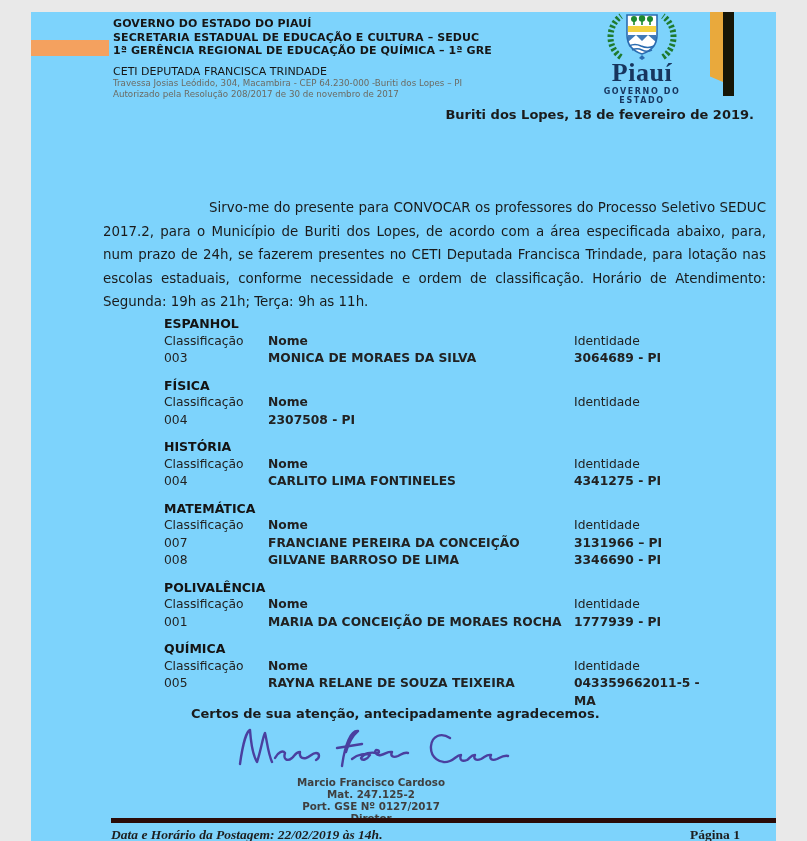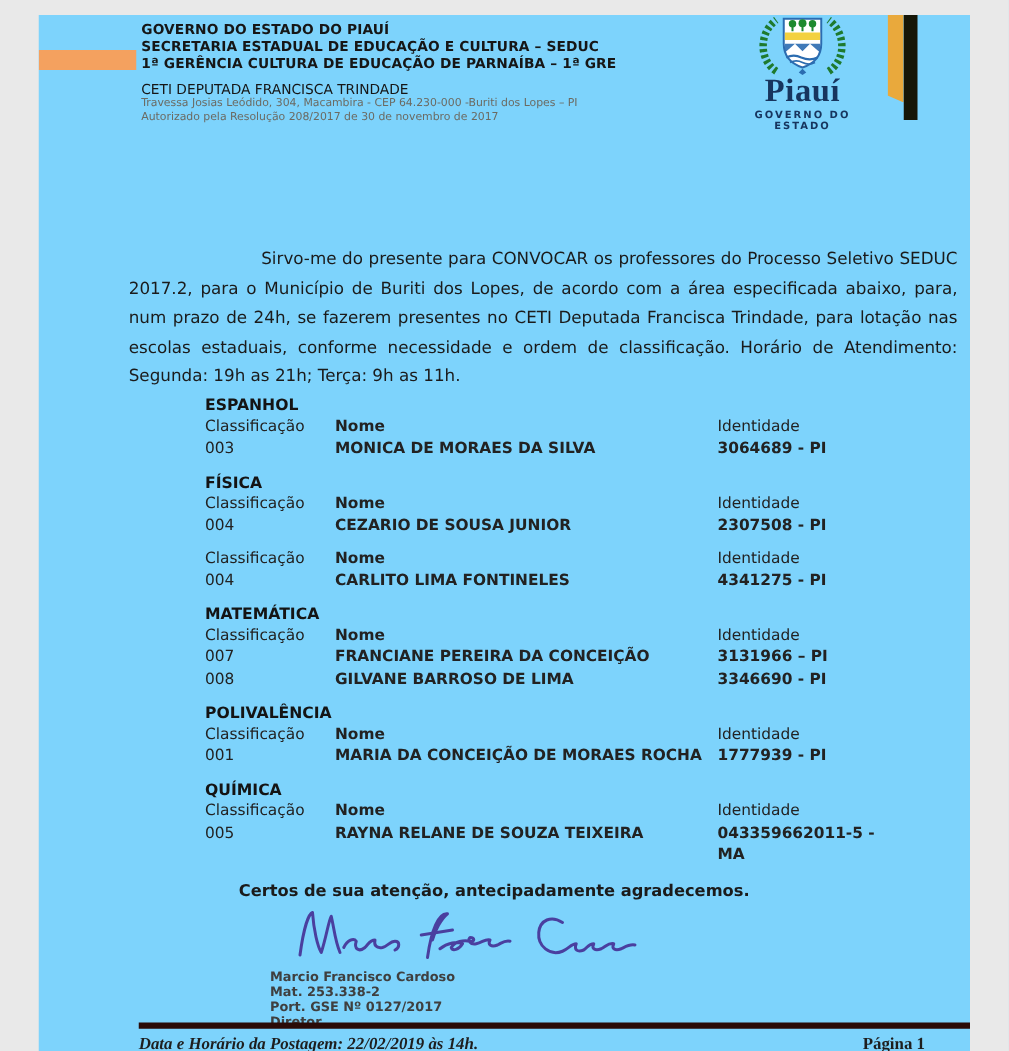--- a/index.html
+++ b/index.html
@@ -38,41 +38,41 @@
   .subject-section { margin-bottom:9px; }
   .subject { font-size:12.5px; font-weight:bold; line-height:17.5px; color:#141414; }
   .trow { display:flex; font-size:12.3px; line-height:17.5px; color:#222; }
   .trow .c1 { width:104px; flex:0 0 104px; }
   .trow .c2 { width:306px; flex:0 0 306px; font-weight:bold; }
   .trow.thead .c2 { font-weight:bold; }
   .trow .c3 { flex:1; }
   .trow:not(.thead) .c3 { font-weight:bold; }
   
   .closing { position:absolute; top:694px; left:160px; font-size:13px; font-weight:bold; color:#1b1b1b; }
-  .sig-block { position:absolute; top:710px; left:185px; width:310px; }
+  .sig-block { position:absolute; top:710px; left:185px; width:310px; text-align:center; }
   .sig-script { display:block; margin:0 auto; }
   .sig-lines { font-size:10.3px; font-weight:bold; line-height:12px; color:#3f3f3f; margin-top:2px; }
   
   .footer-rule { position:absolute; top:806px; left:80px; width:712px; height:5px; background:#2a0b08; }
   .footer-left { position:absolute; top:815px; left:80px;
     font-family:"Liberation Serif", serif; font-style:italic; font-weight:bold; font-size:13.5px; color:#1e1e1e; }
   .footer-right { position:absolute; top:815px; right:36px;
     font-family:"Liberation Serif", serif; font-weight:bold; font-size:13.5px; color:#1e1e1e; }
 </style>
 </head>
 <body>
 
 <div class="page">
 
   <div class="accent-bar"></div>
 
   <div class="header-text">
     <div class="org-line">GOVERNO DO ESTADO DO PIAUÍ</div>
     <div class="org-line">SECRETARIA ESTADUAL DE EDUCAÇÃO E CULTURA – SEDUC</div>
-    <div class="org-line">1ª GERÊNCIA CULTURA DE EDUCAÇÃO DE PARNAÍBA – 1ª GRE</div>
+    <div class="org-line">1ª GERÊNCIA REGIONAL DE EDUCAÇÃO DE QUÍMICA – 1ª GRE</div>
     <div class="school-block">
       <div class="school-name">CETI DEPUTADA FRANCISCA TRINDADE</div>
       <div class="addr-line">Travessa Josias Leódido, 304, Macambira - CEP 64.230-000 -Buriti dos Lopes – PI</div>
       <div class="addr-line">Autorizado pela Resolução 208/2017 de 30 de novembro de 2017</div>
     </div>
   </div>
 
   <div class="logo">
     <svg class="coat" width="86" height="48" viewBox="0 0 86 48" aria-hidden="true">
 
@@ -98,20 +98,21 @@
 
       <path d="M43 43 l3 3 l-3 2 l-3 -2 z" fill="#2b6cb0"></path>
     </svg>
     <div class="wordmark">Piauí</div>
     <div class="gov">GOVERNO DO ESTADO</div>
   </div>
 
   <div class="ribbon-yellow"></div>
   <div class="ribbon-black"></div>
 
+  <div class="dateline">Buriti dos Lopes, 18 de fevereiro de 2019.</div>
   <p class="body-par">Sirvo-me do presente para CONVOCAR os professores do Processo Seletivo SEDUC 2017.2, para o Município de Buriti dos Lopes, de acordo com a área especificada abaixo, para, num prazo de 24h, se fazerem presentes no CETI Deputada Francisca Trindade, para lotação nas escolas estaduais, conforme necessidade e ordem de classificação. Horário de Atendimento: Segunda: 19h as 21h; Terça: 9h as 11h.</p>
 
   <div class="sections">
     <section class="subject-section">
       <h3 class="subject">ESPANHOL</h3>
       <div class="trow thead">
         <span class="c1">Classificação</span>
         <span class="c2">Nome</span>
         <span class="c3">Identidade</span>
       </div>
@@ -126,26 +127,26 @@
     <section class="subject-section">
       <h3 class="subject">FÍSICA</h3>
       <div class="trow thead">
         <span class="c1">Classificação</span>
         <span class="c2">Nome</span>
         <span class="c3">Identidade</span>
       </div>
 
     <div class="trow">
       <span class="c1">004</span>
-      <span class="c2">CEZARIO DE SOUSA JUNIOR</span>
       <span class="c3">2307508 - PI</span>
     </div>
   </section>
 
     <section class="subject-section">
+      <h3 class="subject">HISTÓRIA</h3>
       <div class="trow thead">
         <span class="c1">Classificação</span>
         <span class="c2">Nome</span>
         <span class="c3">Identidade</span>
       </div>
 
     <div class="trow">
       <span class="c1">004</span>
       <span class="c2">CARLITO LIMA FONTINELES</span>
       <span class="c3">4341275 - PI</span>
@@ -215,21 +216,21 @@
 
         <path d="M116 44 C119 22 125 8 132 9 C127 13 122 22 120 30"></path>
         <path d="M111 26 L136 22"></path>
         <path d="M126 37 C132 32 140 31 144 33 C141 38 136 39 135 36 C138 31 145 30 150 31 C154 32 154 28 150 28 C148 30 150 34 155 33 C160 32 162 29 166 30 C164 34 167 36 172 34 C176 32 178 30 182 31"></path>
 
         <path d="M224 16 C215 10 206 14 205 24 C204 35 214 43 224 39 C229 37 231 33 235 33 C233 38 236 40 241 38 C244 36 245 33 249 33 C247 37 250 39 255 37 C259 35 261 32 265 33 C263 37 266 39 271 37 C275 35 278 33 282 34"></path>
       </g>
     </svg>
     <div class="sig-lines">
       <div>Marcio Francisco Cardoso</div>
-      <div>Mat. 253.338-2</div>
+      <div>Mat. 247.125-2</div>
       <div>Port. GSE Nº 0127/2017</div>
       <div>Diretor</div>
     </div>
   </div>
 
   <div class="footer-rule"></div>
   <div class="footer-left">Data e Horário da Postagem: 22/02/2019 às 14h.</div>
   <div class="footer-right">Página 1</div>
 
 </div>

